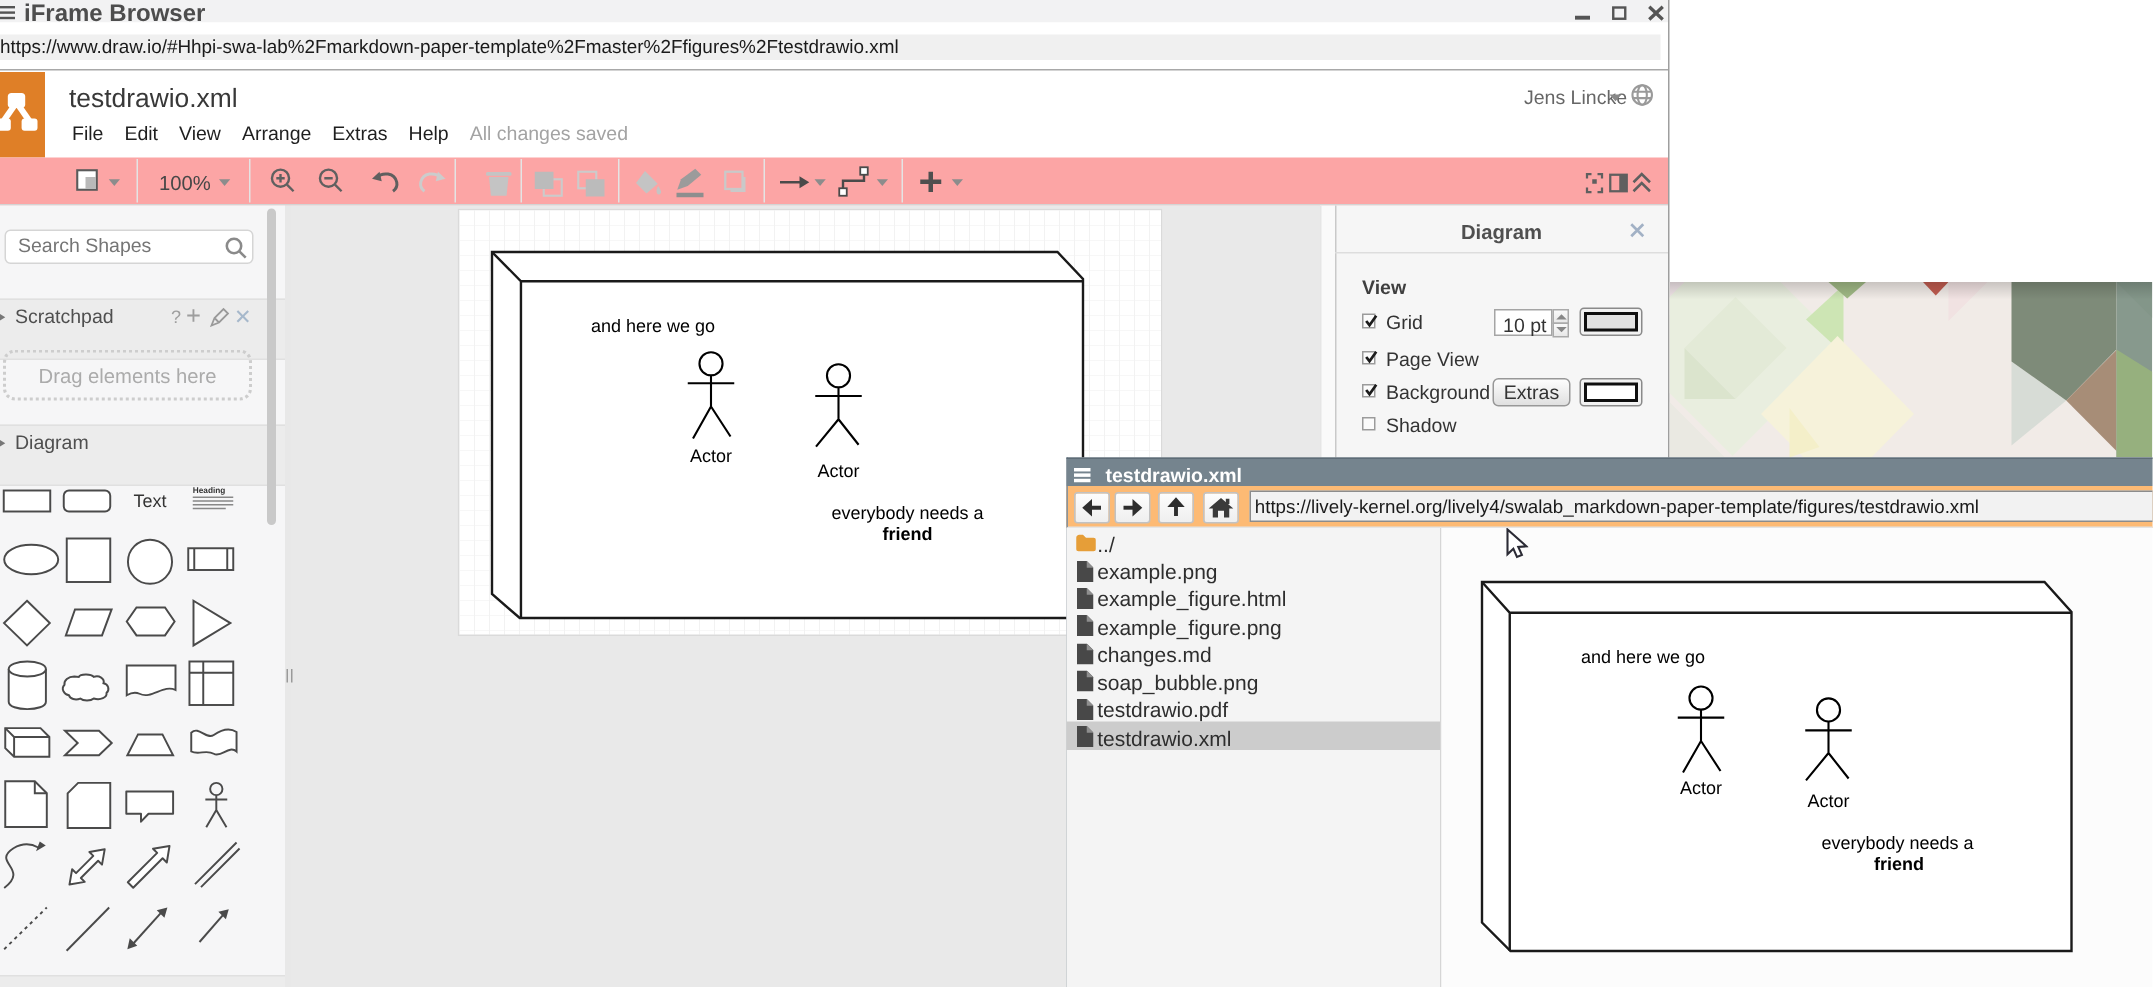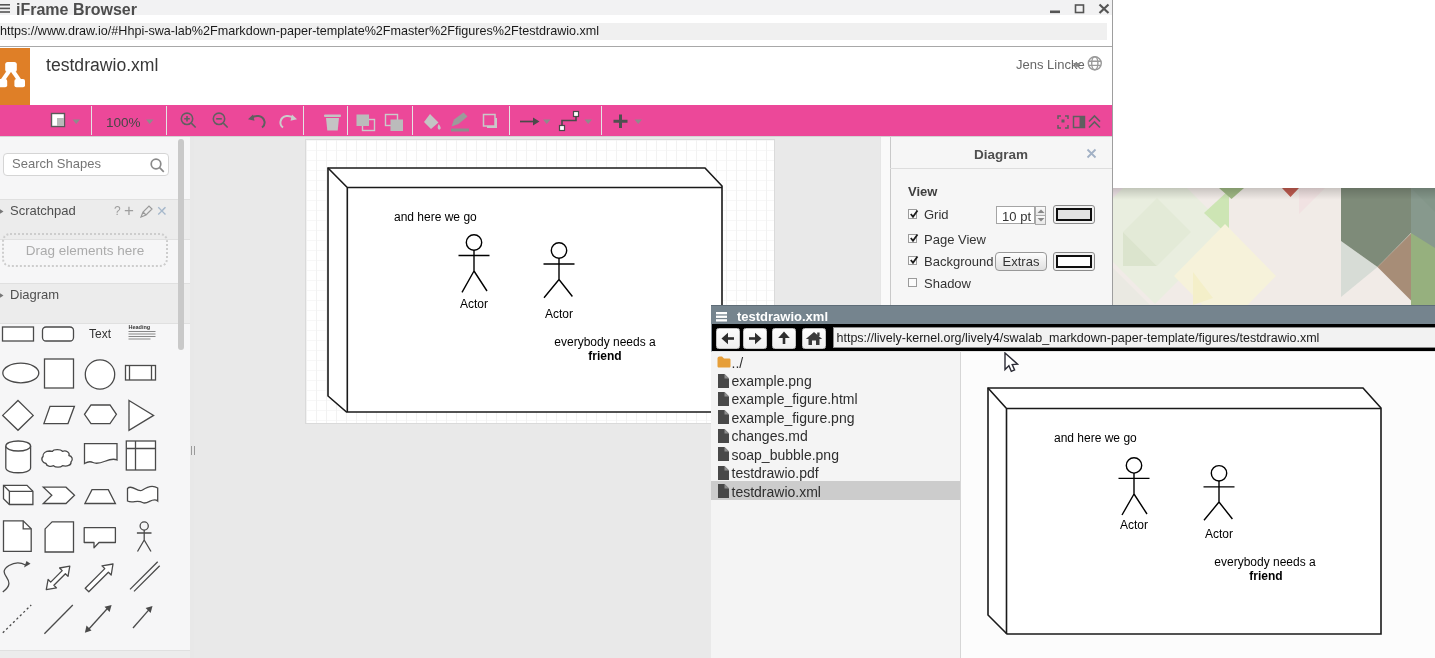--- a/index.html
+++ b/index.html
@@ -20,21 +20,21 @@
 
 #dhead { left:0; top:46px; width:1112px; height:59px; background:#fff; border-top:1px solid #a8a8a8; }
 #dlogo { left:0; top:48px; width:30px; height:57px; background:#df7f27; }
 #dtitle { left:46px; top:55px; font-size:17.6px; color:#383838; }
 #dmenus { left:48px; top:81px; font-size:13px; color:#1f1f1f; }
 #dmenus span { margin-right:14px; }
 #dmenus .saved { color:#a3a3a3; margin-right:0; }
 #duser { left:0; width:1112px; top:57px; font-size:13px; color:#666; }
 
 
-#dtools { left:0; top:105px; width:1112px; height:32px; background:#ec4899; border-bottom:1px solid #d4d4d4; }
+#dtools { left:0; top:105px; width:1112px; height:32px; background:#fca5a5; border-bottom:1px solid #d4d4d4; }
 .tsep { position:absolute; top:1px; width:1px; height:29px; background:#e4e4e4; }
 
 
 #sidebar { left:0; top:137px; width:190px; height:521px; background:#f6f6f7; }
 #splitter { left:190px; top:137px; width:4px; height:521px; background:#e8e8e8; }
 #canvas { left:194px; top:137px; width:686px; height:521px; background:#e9e9e9; overflow:hidden; }
 #vtrack { left:880px; top:137px; width:10px; height:521px; background:#fafafa; border-left:1px solid #e6e6e6;}
 #rpanel { left:890px; top:137px; width:222px; height:521px; background:#f6f6f6; border-left:1px solid #c9c9c9; }
 
 #page { position:absolute; left:111px; top:2px; width:470px; height:285px; background:#fff;
@@ -52,21 +52,21 @@
 #drag span { position:absolute; width:100%; text-align:center; top:7.5px; font-size:13.5px; color:#ababab; }
 #sthumb { left:178px; top:139px; width:6px; height:211px; background:#c9c9c9; border-radius:3px; }
 
 
 #poly { left:1113px; top:188px; width:322px; height:117px; overflow:hidden; }
 
 
 #win2 { left:711px; top:305px; width:724px; height:353px; background:#fff; border-left:1.5px solid #67757f; }
 #w2title { left:-1.5px; top:0; width:725px; height:19px; background:#75848e; border-top:1px solid #5e6c77; }
 #w2title .ttl { position:absolute; left:26.5px; top:3px; font-size:13px; font-weight:bold; color:#fff; }
-#w2tools { left:-1.5px; top:19px; width:725.5px; height:28px; background:#000000; border-left:1.5px solid #8a949c; border-bottom:1px solid #e4e4e4; }
+#w2tools { left:-1.5px; top:19px; width:725.5px; height:28px; background:#fdba74; border-left:1.5px solid #8a949c; border-bottom:1px solid #e4e4e4; }
 .navbtn { position:absolute; top:3.5px; width:24px; height:21px; background:linear-gradient(#fdfdfd,#efefef); border:1px solid #c2c2c2; border-radius:2.5px; }
 #w2url { position:absolute; left:121px; top:3px; width:603px; height:21px; background:#f2f2f2; border:1px solid #8c8c8c; }
 #w2url span { position:absolute; left:3px; top:3px; font-size:12.5px; color:#1a1a1a; white-space:nowrap; }
 #flist { left:-1.5px; top:47px; width:249px; height:306px; background:#f4f4f4; }
 #fdivider { left:247.5px; top:47px; width:1px; height:306px; background:#d6d6d6; }
 #preview { left:248.5px; top:47px; width:474px; height:306px; background:#fcfcfc; overflow:hidden; }
 .frow { position:absolute; left:0px; width:249px; height:19px; font-size:14px; color:#2e2e2e; }
 .frow .nm { position:absolute; left:21px; top:0.5px; }
 .fsel { background:#ccc; }
 .cb { width:9.5px; height:9.5px; background:#fbfbfb; border:1px solid #9b9b9b; }
@@ -106,20 +106,21 @@
         <path d="M11.5,21 L19.5,32.5" fill="none"></path>
       </g>
       <g fill="#fff">
         <rect x="5.2" y="14" width="11.6" height="10" rx="2.5"></rect>
         <rect x="-5" y="31" width="12.2" height="8.2" rx="2"></rect>
         <rect x="14.4" y="31" width="10.6" height="8.2" rx="2"></rect>
       </g>
     </svg>
   </div>
   <div id="dtitle" class="abs">testdrawio.xml</div>
+  <div id="dmenus" class="abs"><span>File</span><span>Edit</span><span>View</span><span>Arrange</span><span>Extras</span><span>Help</span><span class="saved">All changes saved</span></div>
   <div id="duser" class="abs">
       <span style="position:absolute;left:1016px;white-space:nowrap">Jens Lincke</span>
     <svg class="abs" style="left:1071.5px;top:5px" width="10" height="6">
         <path d="M1,1 L5,5.5 L9,1 Z" fill="#888"></path>
       </svg>
     <svg class="abs" style="left:1086.5px;top:-1px" width="16" height="16" viewBox="0 0 16 16">
         <g fill="none" stroke="#9a9a9a" stroke-width="1.4">
           <circle cx="7.8" cy="7.3" r="6.5"></circle>
           <ellipse cx="7.8" cy="7.3" rx="3.1" ry="6.5"></ellipse>
           <path d="M1.6,5.2 H14 M1.6,9.4 H14"></path>

